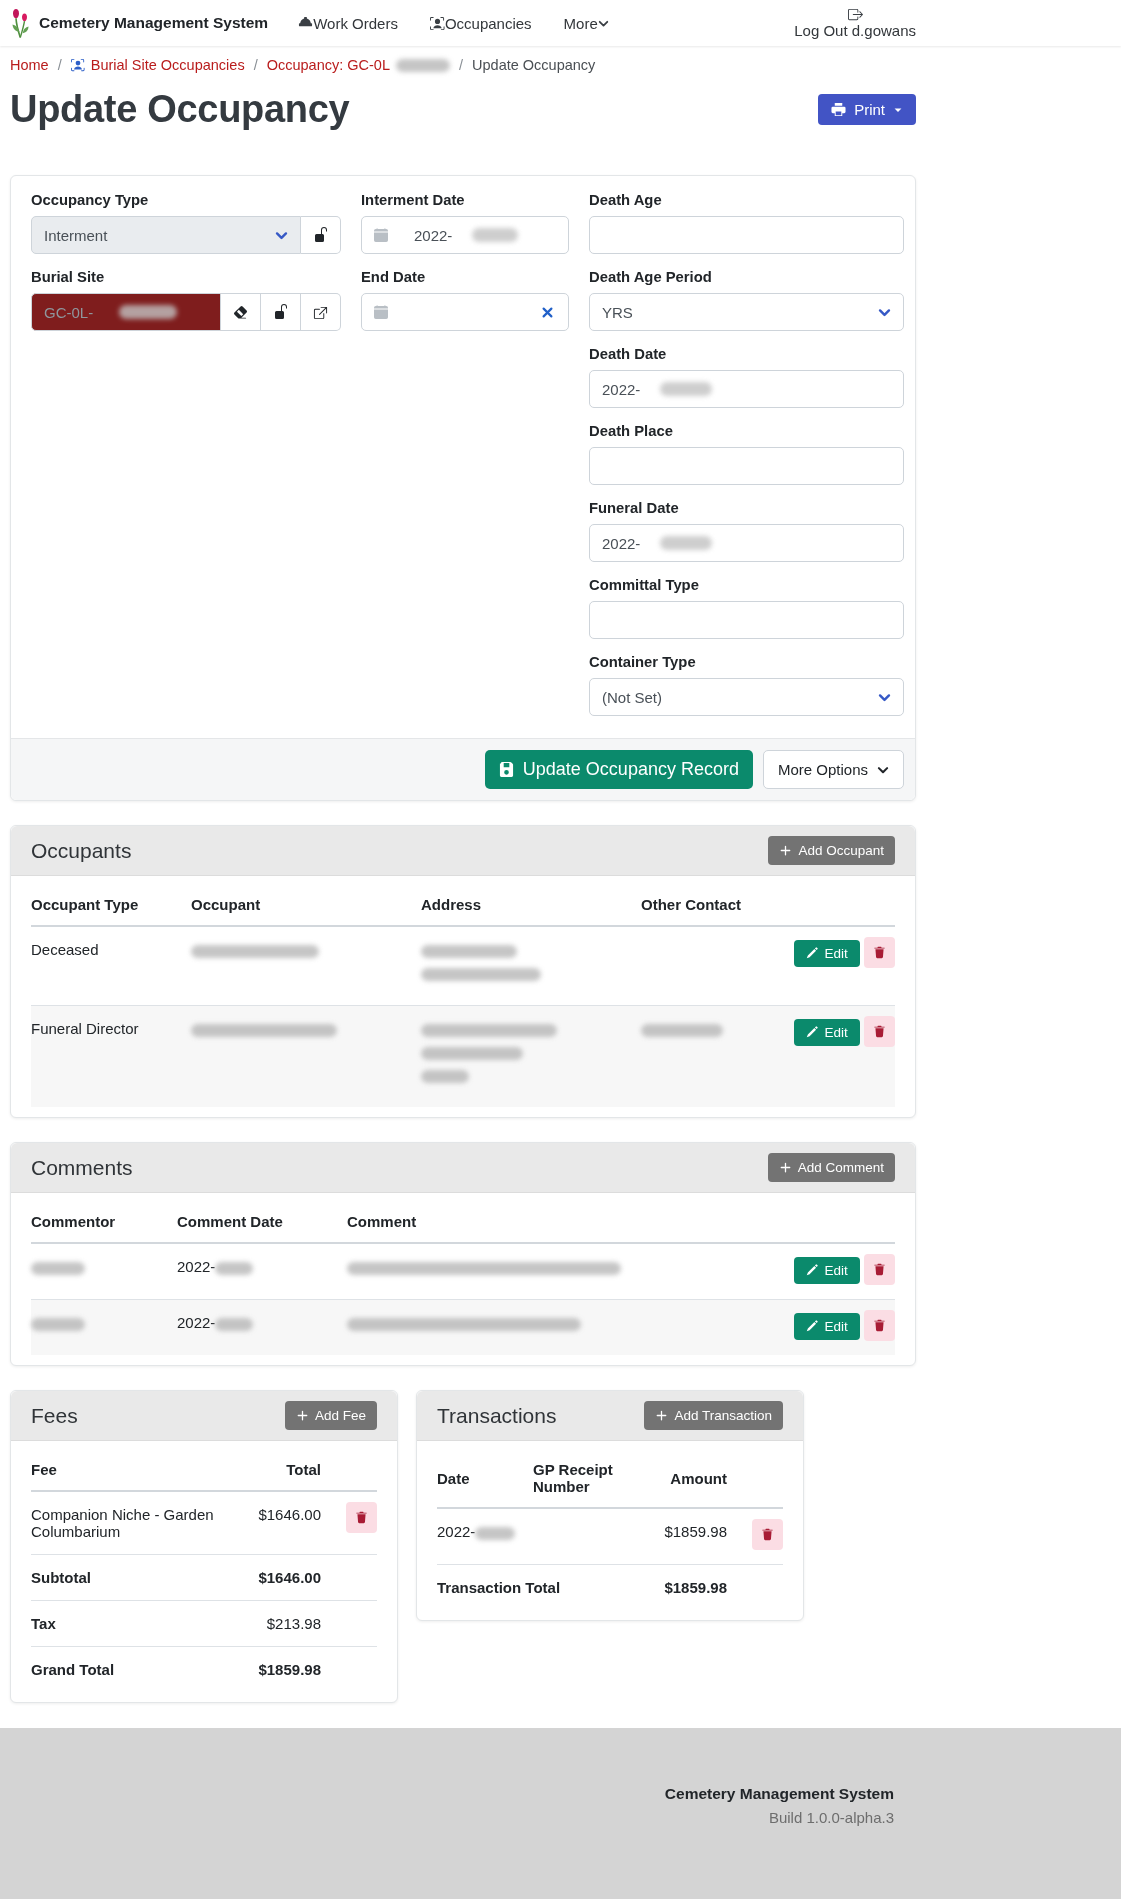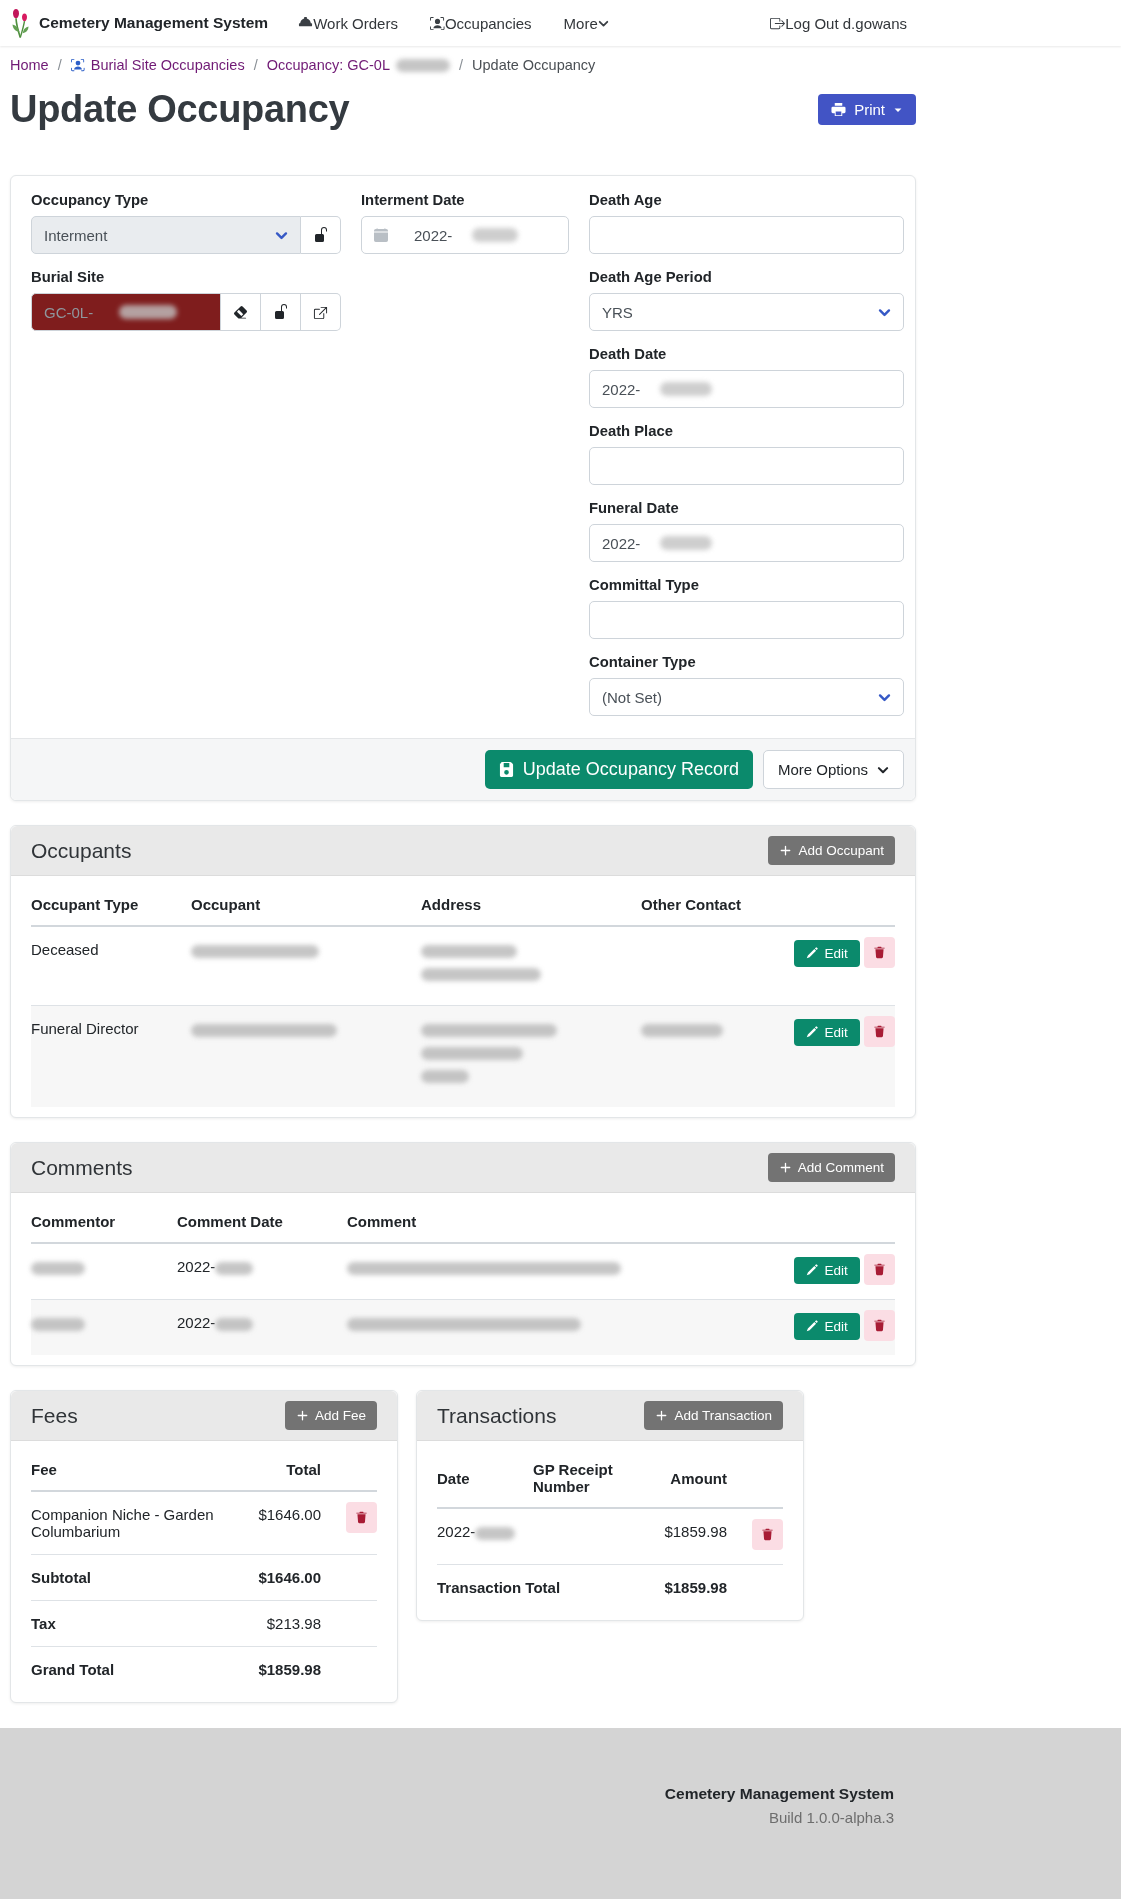--- a/index.html
+++ b/index.html
@@ -12,25 +12,25 @@
   }
   .container { width: 906px; margin-left: 10px; }
 
   
   .navbar { background:#fff; height:46px; box-shadow: 0 1px 2px rgba(0,0,0,.09); position:relative; z-index:5; }
   .nav-inner { display:flex; align-items:center; height:46px; }
   .brand { display:flex; align-items:center; gap:8px; margin-right:30px; cursor:pointer; text-decoration:none; color:#212529;}
   .brand-text { font-weight:700; font-size:15.5px; }
   .nav-item { display:flex; align-items:center; margin-right:32px; color:#33373b; cursor:pointer; text-decoration:none; font-size:15px; }
   .nav-item .nicon { display:inline-flex; color:#3a3f44; }
-  .logout { margin-left:auto; margin-right:9px; }
+  .logout { margin-left:auto; margin-right:0;flex-direction:column; }
 
   
   .breadcrumb { display:flex; align-items:center; gap:9px; margin-top:11px; font-size:14.5px; }
-  .breadcrumb a { color:#701a75; text-decoration:none; cursor:pointer; display:inline-flex; align-items:center; gap:6px;}
+  .breadcrumb a { color:#b91c1c; text-decoration:none; cursor:pointer; display:inline-flex; align-items:center; gap:6px;}
   .breadcrumb .sep { color:#8a9096; }
   .bc-current { color:#4a4f54; }
   .bc-redact { background:#a9b6d6; width:54px; }
 
   
   .title-row { display:flex; align-items:center; justify-content:space-between; margin-top:15px; margin-bottom:44px; }
   h1 { font-size:38px; font-weight:600; color:#343a40; letter-spacing:-.3px; }
   .btn { border:none; cursor:pointer; font-family:inherit; display:inline-flex; align-items:center; border-radius:4px; }
   .btn-print { background:#4254c5; color:#fff; font-size:15px; gap:8px; padding:7px 13px; }
 
@@ -248,20 +248,37 @@
         <div class="fg">
           <label>Interment Date</label>
           <div class="ctl">
             <span class="cal">
               <svg width="14" height="14" viewBox="0 0 16 16" fill="currentColor">
                   <path d="M4 .5a.5.5 0 0 0-1 0V1H2a2 2 0 0 0-2 2v1h16V3a2 2 0 0 0-2-2h-1V.5a.5.5 0 0 0-1 0V1H4V.5zM16 5H0v9a2 2 0 0 0 2 2h12a2 2 0 0 0 2-2V5z"></path>
                 </svg>
             </span>
             <span class="val">2022-</span>
               <span class="redact inval" style="width:46px;margin-left:-6px"></span>
+          </div>
+        </div>
+        <div class="fg">
+          <label>End Date</label>
+          <div class="ctl">
+            <span class="cal">
+              <svg width="14" height="14" viewBox="0 0 16 16" fill="currentColor">
+                  <path d="M4 .5a.5.5 0 0 0-1 0V1H2a2 2 0 0 0-2 2v1h16V3a2 2 0 0 0-2-2h-1V.5a.5.5 0 0 0-1 0V1H4V.5zM16 5H0v9a2 2 0 0 0 2 2h12a2 2 0 0 0 2-2V5z"></path>
+                </svg>
+            </span>
+            <button class="clear-x">
+              <span>
+                <svg width="13" height="13" viewBox="0 0 16 16">
+                    <path d="M3.2 3.2l9.6 9.6M12.8 3.2l-9.6 9.6" stroke="#2160c8" stroke-width="2.7" stroke-linecap="round"></path>
+                  </svg>
+              </span>
+            </button>
           </div>
         </div>
       </div>
 
       <div>
         <div class="fg">
           <label>Death Age</label>
           <div class="ctl"></div>
         </div>
         <div class="fg">

